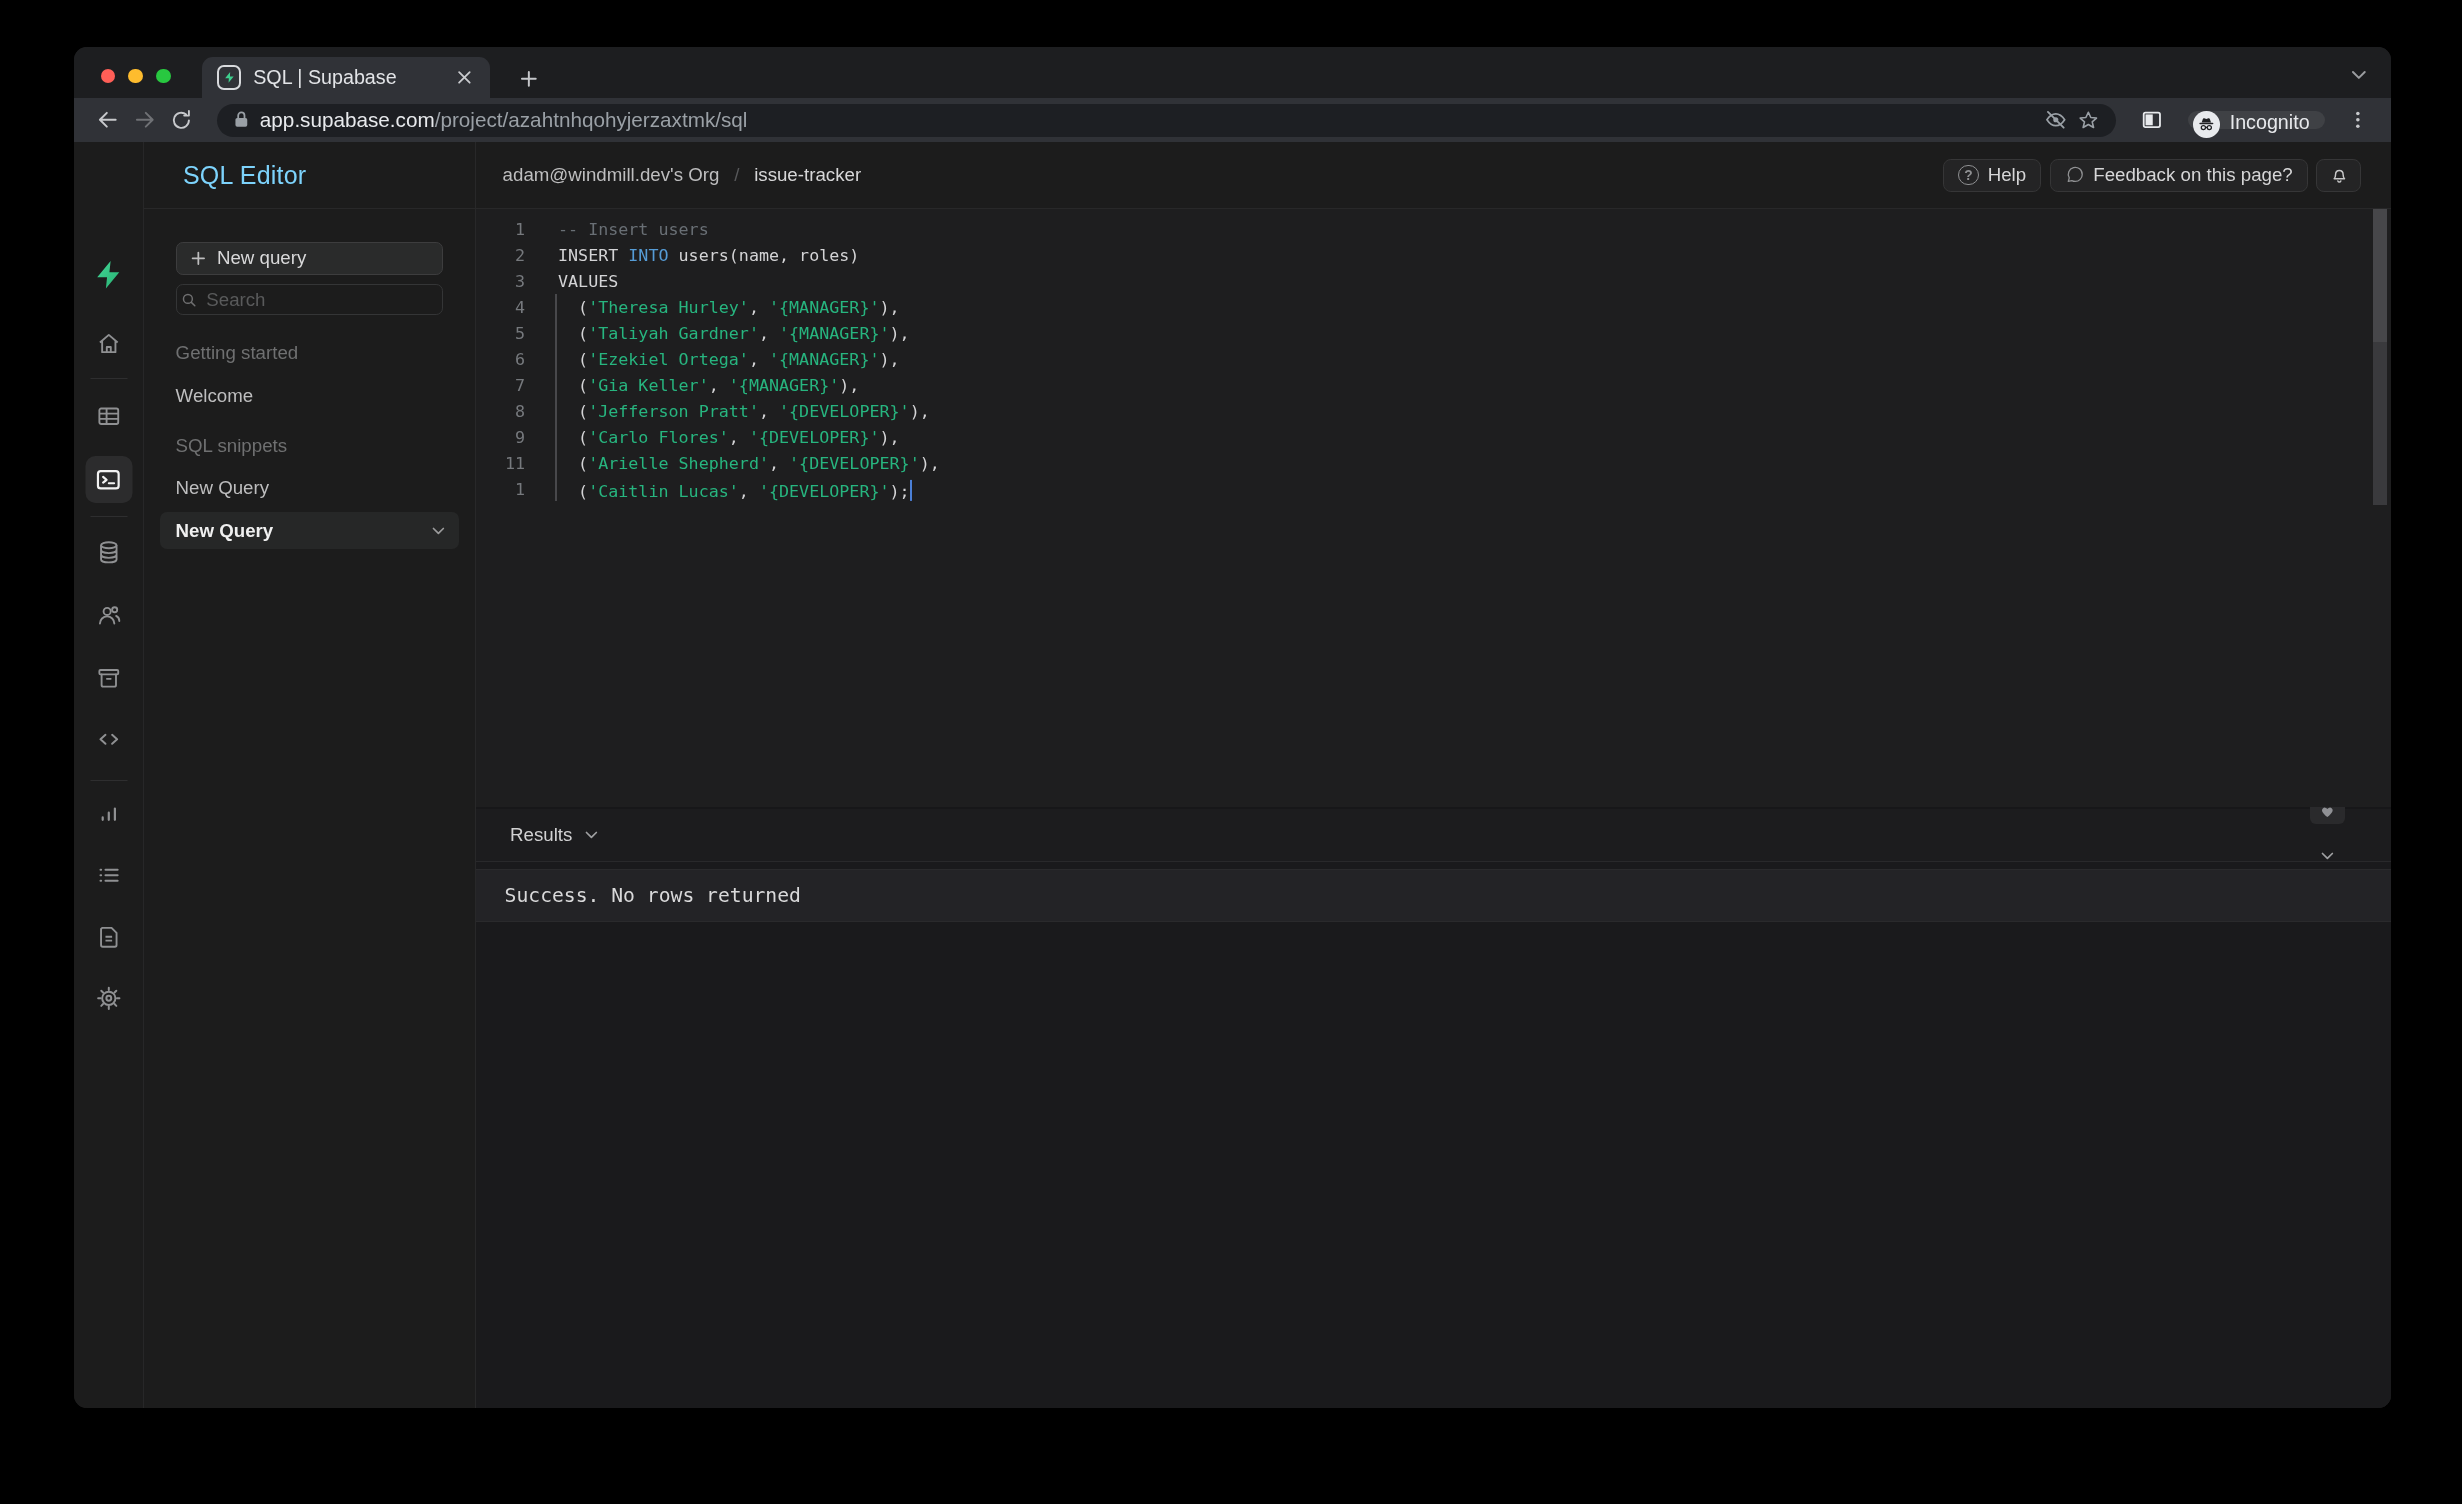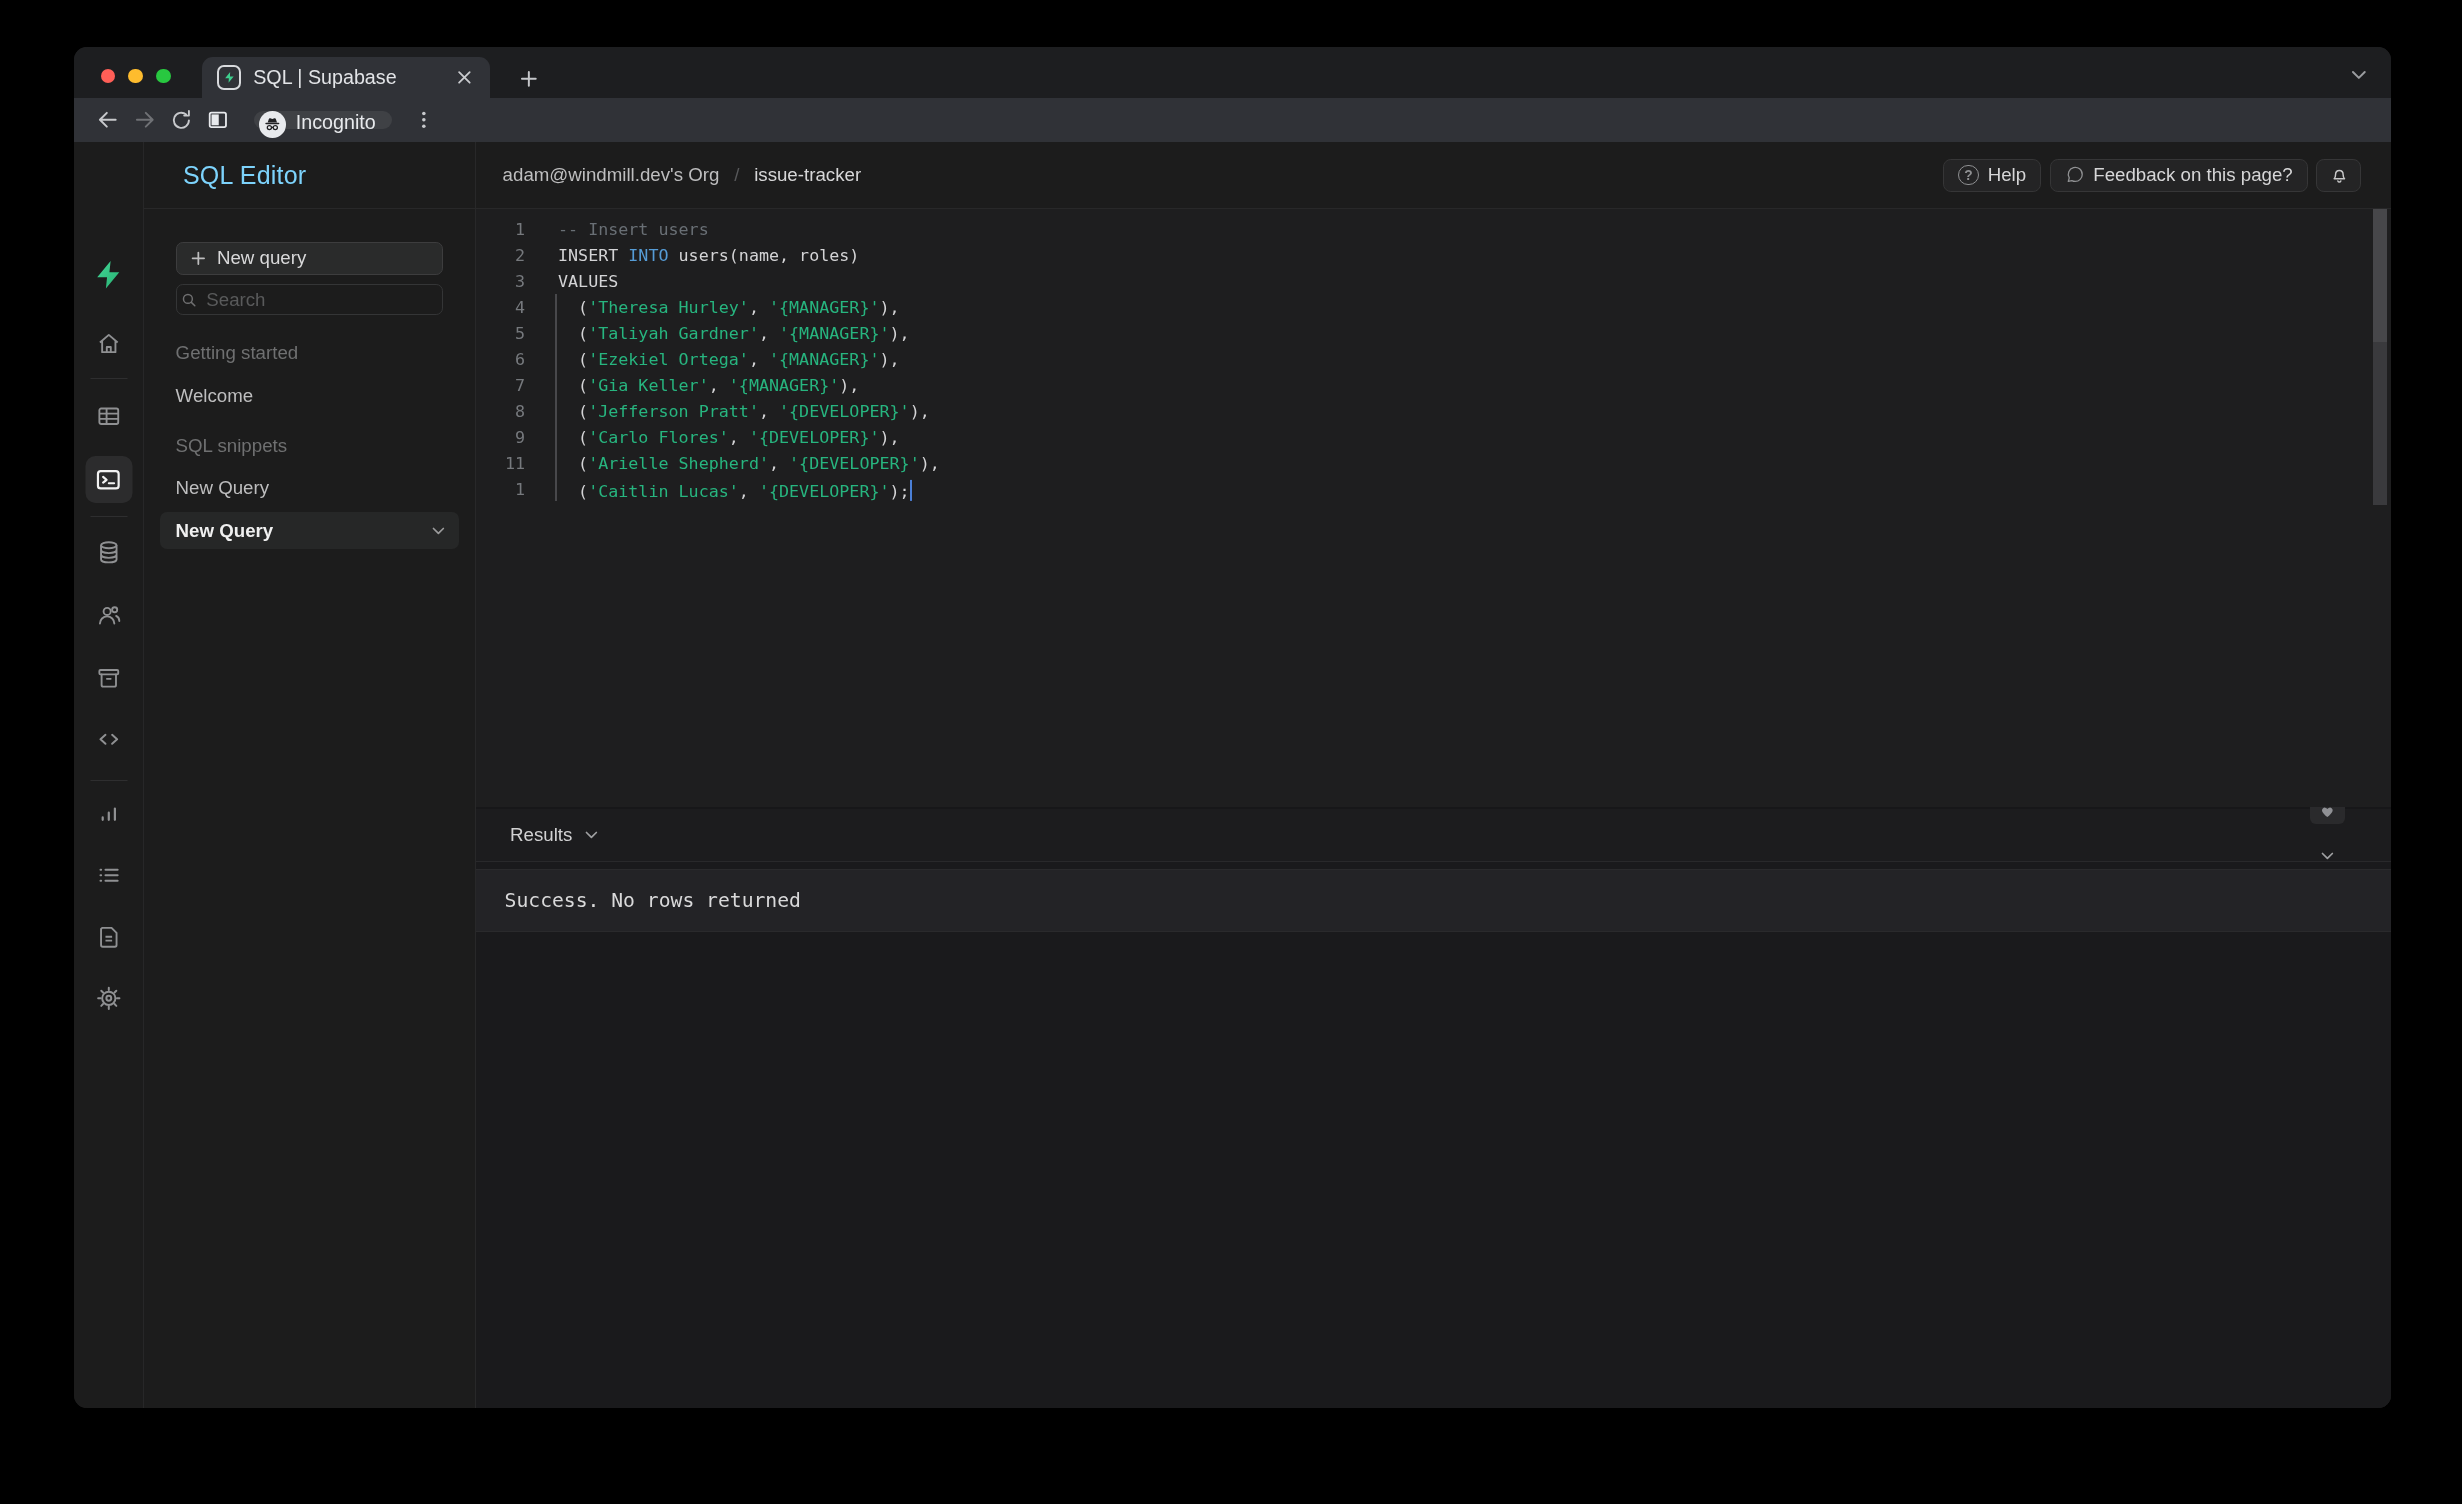--- a/index.html
+++ b/index.html
@@ -112,21 +112,21 @@
                     border-bottom: 1px solid #29292b; display: flex; align-items: center;
                     padding-left: 34px; }
   .results-label { color: #d1d1d2; font-size: 18.7px; }
   .results-chev { margin-left: 11.8px; }
   .results-actions { margin-left: auto; margin-right: 37px; display: flex; align-items: center;
                      gap: 27px; flex-direction: column; }
   .heart-btn { width: 35px; height: 26.6px; background: #2a2a2c; border-radius: 5.9px; display: flex;
                align-items: center; justify-content: center; }
   .run-btn { color: #ededee; font-size: 18.7px; font-weight: 500; letter-spacing: 0.5px; padding: 3.9px 5.9px; }
   .results-content { flex: 1; background: #1a1a1c; padding-top: 6.9px; min-height: 0; }
-  .success-row { height: 63px; background: #232326; border-top: 1px solid #2a2a2c;
+  .success-row { height: 53px; background: #232326; border-top: 1px solid #2a2a2c;
                  border-bottom: 1px solid #2a2a2c; display: flex; align-items: center;
                  padding-left: 28.6px; font-family: "DejaVu Sans Mono", "Liberation Mono", monospace;
                  font-size: 19.7px; color: #d9d9da; }
 
   svg { display: block; }
 </style>
 </head>
 <body>
 
 <div class="window">
@@ -172,20 +172,36 @@
       <svg width="23.6" height="23.6" viewBox="0 0 24 24">
           <path d="M4 12h15M13 5l7 7-7 7" stroke="#6f7175" stroke-width="2" fill="none" stroke-linecap="round" stroke-linejoin="round"></path>
         </svg>
     </span>
     <span class="navbtn">
       <svg width="22.7" height="22.7" viewBox="0 0 24 24">
           <path d="M20 12a8 8 0 1 1-2.9-6.2" stroke="#c7c9cc" stroke-width="2" fill="none" stroke-linecap="round"></path>
           <path d="M20 2v5h-5" stroke="#c7c9cc" stroke-width="2" fill="none" stroke-linecap="round" stroke-linejoin="round"></path>
         </svg>
     </span>
+    <div class="omnibox">
+      <svg width="16.7" height="19.7" viewBox="0 0 16 20">
+          <rect x="2" y="8" width="12" height="9" rx="1.8" fill="#9aa0a6"></rect>
+          <path d="M4.8 8V5.6a3.2 3.2 0 0 1 6.4 0V8" stroke="#9aa0a6" stroke-width="1.8" fill="none"></path>
+        </svg>
+      <span class="url"><span class="host">app.supabase.com</span><span class="path">/project/azahtnhqohyjerzaxtmk/sql</span></span>
+      <span class="omni-spacer"></span>
+      <svg width="23.6" height="23.6" viewBox="0 0 24 24">
+          <path d="M3 12c2.6-4 6-6 9-6s6.4 2 9 6c-2.6 4-6 6-9 6s-6.4-2-9-6z" stroke="#9aa0a6" stroke-width="1.7" fill="none"></path>
+          <circle cx="12" cy="12" r="2.6" fill="#9aa0a6"></circle>
+          <path d="M4 4l16 16" stroke="#9aa0a6" stroke-width="1.9" stroke-linecap="round"></path>
+        </svg>
+      <svg width="22.7" height="22.7" viewBox="0 0 24 24">
+          <path d="M12 3.4l2.6 5.6 6 .6-4.5 4 1.4 6-5.5-3.2L6.5 19.6l1.4-6-4.5-4 6-.6z" stroke="#9aa0a6" stroke-width="1.7" fill="none" stroke-linejoin="round"></path>
+        </svg>
+    </div>
     <span class="navbtn">
       <svg width="21.7" height="21.7" viewBox="0 0 24 24">
           <rect x="3" y="4" width="18" height="16" rx="2" stroke="#e8eaed" stroke-width="2" fill="none"></rect>
           <rect x="5" y="6" width="8" height="12" fill="#e8eaed"></rect>
         </svg>
     </span>
     <div class="incog-pill">
       <span class="incog-face">
         <svg width="18.7" height="18.7" viewBox="0 0 24 24">
             <path d="M6 9.5h12l-1.4-4.2a1.6 1.6 0 0 0-2-1L12 5.2 9.4 4.3a1.6 1.6 0 0 0-2 1z" fill="#202124"></path>

